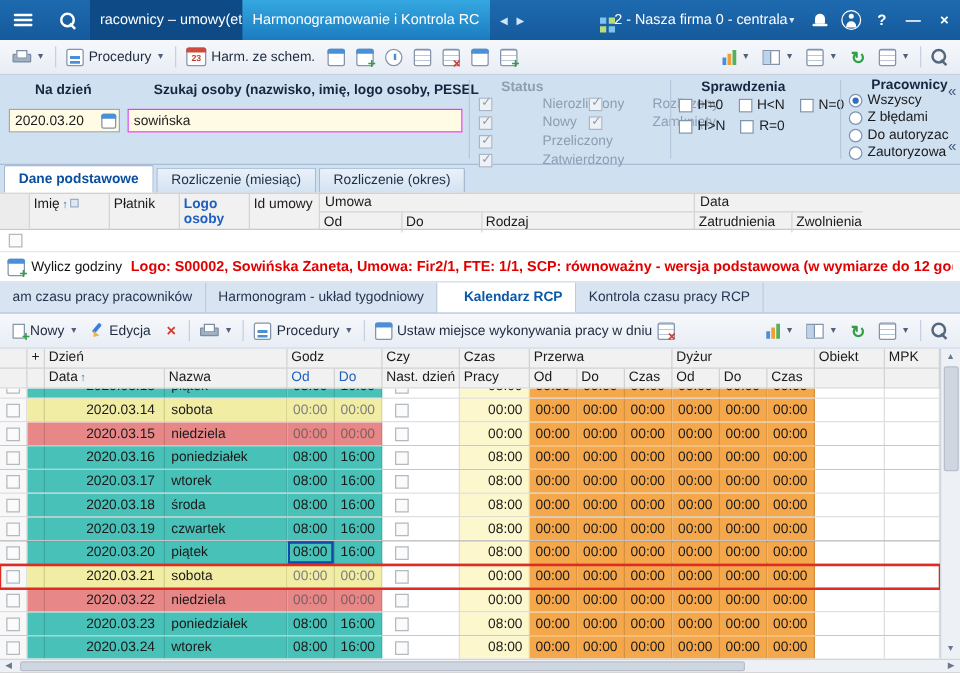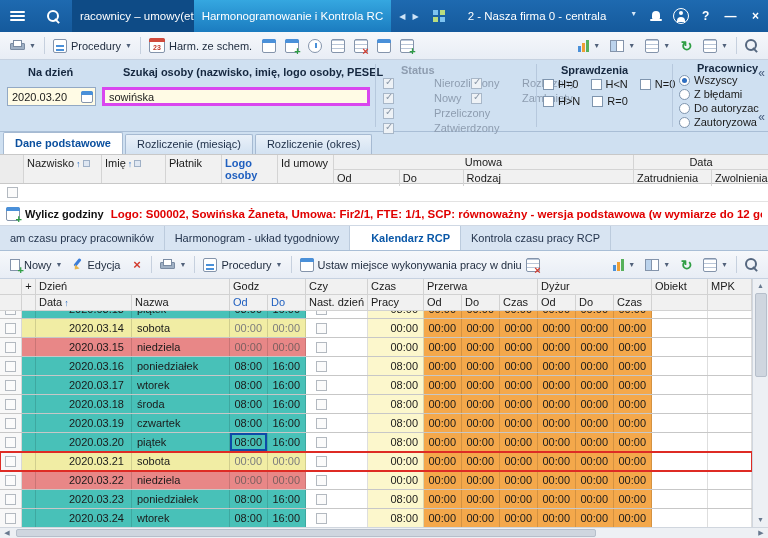--- a/index.html
+++ b/index.html
@@ -11,21 +11,21 @@
   .titlebar { height:32px; background:linear-gradient(#1e6ab0,#155a9c); display:flex; align-items:center; color:#fff; }
   .tb-btn { width:36px; height:100%; display:flex; align-items:center; justify-content:center; cursor:pointer; }
   .ic-burger i { display:block; width:15px; height:2px; background:#fff; margin:2px 0; border-radius:1px; }
   .ic-search { width:13px; height:13px; position:relative; color:#fff; }
   .ic-search::before { content:""; position:absolute; width:8px; height:8px; border:2px solid currentColor; border-radius:50%; left:0; top:0; }
   .ic-search::after { content:""; position:absolute; width:6px; height:2px; background:currentColor; transform:rotate(45deg); left:7px; top:10px; }
   .tb-tab { height:100%; display:flex; align-items:center; padding:0 8px; font-size:11.5px; white-space:nowrap; overflow:hidden; cursor:pointer; }
   .tb-tab.inactive { background:#0e4b86; width:122px; }
   .tb-tab.active { background:linear-gradient(#35a7e0,#1b7cc0); width:198px;text-align:center; }
   .tb-nav { display:flex; gap:7px; padding:0 8px; color:#cfe4f7; font-size:8px; align-items:center; }
-  .tb-company { margin-left:auto; display:flex; gap:24px; padding:0 6px; font-size:11.5px; white-space:nowrap; cursor:pointer; }
+  .tb-company { margin-left:auto; display:flex; align-items:center; gap:0; padding:0 6px; font-size:11.5px; white-space:nowrap; cursor:pointer; }
   .ic-app { width:5px; height:5px; background:#7ec3f0; box-shadow:7px 0 0 #b9dc7f, 0 7px 0 #b9dc7f, 7px 7px 0 #7ec3f0; margin-right:6px; }
   .caret { font-size:7px; color:#d7e8f7; }
   .tb-ic { width:25px; height:100%; display:flex; align-items:center; justify-content:center; cursor:pointer; }
   .ic-bell { position:relative; width:12px; height:13px; }
   .ic-bell::before { content:""; position:absolute; left:2px; top:1px; width:8px; height:8px; background:#fff; border-radius:4px 4px 1px 1px; }
   .ic-bell::after { content:""; position:absolute; left:0; top:9px; width:12px; height:2px; background:#fff; border-radius:1px; }
   .ic-user { width:16px; height:16px; border:1px solid #fff; border-radius:50%; position:relative; }
   .ic-user::before { content:""; position:absolute; left:5px; top:2px; width:4px; height:4px; border-radius:50%; background:#fff; }
   .ic-user::after { content:""; position:absolute; left:3px; top:8px; width:8px; height:5px; border-radius:4px 4px 0 0; background:#fff; }
   .glyph-w { color:#fff; font-weight:bold; font-size:12px; }
@@ -66,21 +66,21 @@
   .i-pencil::after { content:""; position:absolute; left:1px; top:7px; border-left:3px solid rgba(0,0,0,0); border-right:3px solid rgba(0,0,0,0); border-top:4px solid #e8b64c; transform:rotate(40deg); }
   .glyph-delx { color:#d23b2e; font-weight:bold; font-size:13px; }
   .i-stack { width:13px; height:13px; position:relative; flex:none; }
   .i-stack::before { content:""; position:absolute; left:0; top:0; width:8px; height:8px; border:1px solid #4a90d9; background:#cfe2f6; }
   .i-stack::after { content:""; position:absolute; right:0; bottom:0; width:8px; height:8px; border:1px solid #7a8ba2; background:#fff; }
 
   
   .filters { height:72px; background:#cfe0f1; position:relative; border-bottom:1px solid #a9bed6; }
   .f-label { position:absolute; font-weight:bold; color:#15273f; white-space:nowrap;margin-left:20px; }
   .f-label.gray { color:#8e9db0; }
-  .f-input { position:absolute; height:19px; background:#fffbe5; border:3px solid #d946ef; font-size:11px; padding:0 4px; font-family:inherit; color:#222; }
+  .f-input { position:absolute; height:19px; background:#fffbe5; border:1px solid #d946ef; font-size:11px; padding:0 4px; font-family:inherit; color:#222; }
   .f-dateinput { position:absolute; height:19px; background:#fffbe5; border:1px solid #93a9c4; display:flex; align-items:center; justify-content:space-between; padding:0 2px 0 4px; }
   .f-dateinput .mini { width:12px; height:12px; }
   .f-col { position:absolute; display:flex; flex-direction:column; gap:3px; }
   .f-row { position:absolute; display:flex; gap:12px; }
   .f-item { display:flex; align-items:center; white-space:nowrap; cursor:pointer; }
   .f-item.gray { color:#8e9db0;gap:36px; }
   .cb { width:11px; height:11px; border:1px solid #7f95ae; background:#fff; position:relative; margin-right:4px; flex:none; }
   .cb.disabled { background:#eef2f6; border-color:#a8b7c8; }
   .cb.checked::after { content:"✓"; position:absolute; left:1px; top:-3px; font-size:10px; color:#8b98a8; }
   .radio { width:11px; height:11px; border-radius:50%; border:1px solid #7f95ae; background:#fff; position:relative; margin-right:4px; flex:none; }
@@ -91,31 +91,31 @@
   
   .maintabs { height:22px; background:#cfe0f1; display:flex; align-items:flex-end; padding-left:3px; gap:2px; }
   .mtab { height:20px; line-height:19px; padding:0 11px; background:linear-gradient(#eaf1f9,#d3e2f2); border:1px solid #a6bad2; border-bottom:none; border-radius:2px 2px 0 0; color:#1d2e47; white-space:nowrap; cursor:pointer; }
   .mtab.active { background:#fff; color:#0a4f9e; font-weight:bold; height:22px; line-height:21px; }
 
   
   .t1head { height:30px; display:flex; background:#f1f1f1; border-top:1px solid #c8c8c8; border-bottom:1px solid #c8c8c8; }
   .t1c { border-right:1px solid #d4d4d4; padding:2px 3px; overflow:hidden; white-space:nowrap; }
   .t1c.blue { color:#1f5fbf; white-space:normal; line-height:12px;font-weight:bold; }
   .t1group { border-right:1px solid #d4d4d4; display:flex; flex-direction:column; }
-  .t1group .glabel { height:15px; padding:1px 4px; border-bottom:1px solid #d4d4d4;text-align:center; }
+  .t1group .glabel { height:15px; padding:1px 4px; border-bottom:1px solid #d4d4d4; }
   .t1group .gchildren { display:flex; flex:1; }
   .t1group .gchildren .t1c { border-bottom:none; }
   .sort { color:#2f6fc1; font-size:9px; margin-left:2px; }
   .minigrid { display:inline-block; width:7px; height:7px; border:1px solid #9fb0c6; background:#dfe7f2; margin-left:2px; }
   .t1row { height:18px; display:flex; align-items:center; background:#fff; border-bottom:1px solid #e3e3e3; }
   .t1row .cbwrap { width:24px; display:flex; justify-content:center; }
   .cbx { width:11px; height:11px; border:1px solid #b3b9c0; background:#fbfbfb; display:inline-block; flex:none; }
 
   .infobar { height:24px; display:flex; align-items:center; background:#fff; border-bottom:1px solid #cfd8e4; padding:0 6px; gap:7px; overflow:hidden; }
-  .calcbtn { display:flex; align-items:center; gap:5px; color:#111; white-space:nowrap; cursor:pointer;font-weight:bold; }
+  .calcbtn { display:flex; align-items:center; gap:5px; color:#111; white-space:nowrap; cursor:pointer; }
   .infomsg { color:#e00000; font-weight:bold; font-size:11.5px; white-space:nowrap; overflow:hidden; }
 
   
   .sectionbar { height:25px; background:#d8e4f2; display:flex; align-items:stretch; border-bottom:1px solid #a9bed6; }
   .sel { display:flex; align-items:center; gap:6px; background:linear-gradient(#f8fafc,#e9eef6); border-right:1px solid #a9bed6; border-left:1px solid #a9bed6; padding:0 9px; color:#152238; white-space:nowrap; cursor:pointer; }
   .stabs { display:flex; align-items:stretch; overflow:hidden; flex:1; }
   .stab { display:flex; align-items:center; padding:0 10px; color:#25354e; border-right:1px solid #bccbdd; white-space:nowrap; cursor:pointer; }
   .stab.active { background:#fff; color:#0a58a8; font-weight:bold;padding-left:21px; }
 
   
@@ -362,21 +362,20 @@
   </div>
 
   <div class="maintabs">
     <div class="mtab active">Dane podstawowe</div>
     <div class="mtab">Rozliczenie (miesiąc)</div>
     <div class="mtab">Rozliczenie (okres)</div>
   </div>
 
   <div class="t1head">
     <div class="t1c" style="width:24px;background:#ececec"></div>
-    <div class="t1c" style="width:78px"><span>Nazwisko</span><span class="sort">↑</span><span class="minigrid"></span></div>
     <div class="t1c" style="width:64px"><span>Imię</span><span class="sort">↑</span><span class="minigrid"></span></div>
     <div class="t1c" style="width:56px">Płatnik</div>
     <div class="t1c blue" style="width:56px">Logo osoby</div>
     <div class="t1c" style="width:56px">Id umowy</div>
     <div class="t1group" style="width:300px">
       <div class="glabel">Umowa</div>
       <div class="gchildren">
         <div class="t1c" style="width:66px">Od</div>
         <div class="t1c" style="width:64px">Do</div>
         <div class="t1c" style="width:170px;border-right:none">Rodzaj</div>

